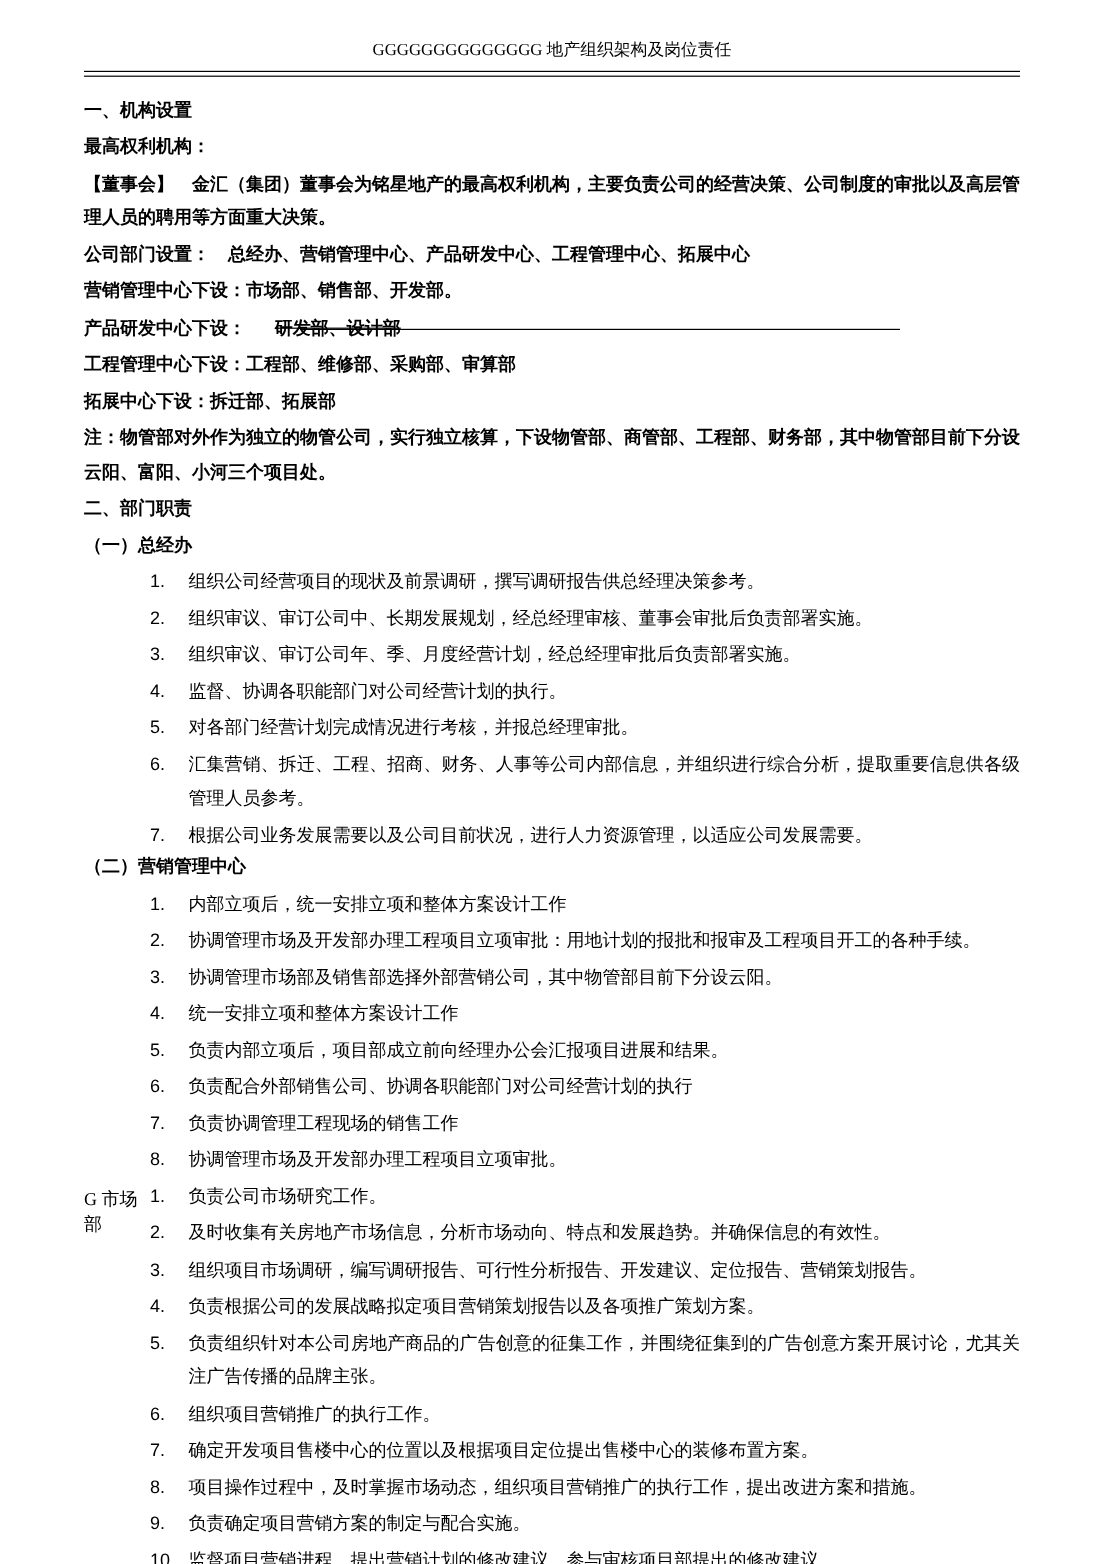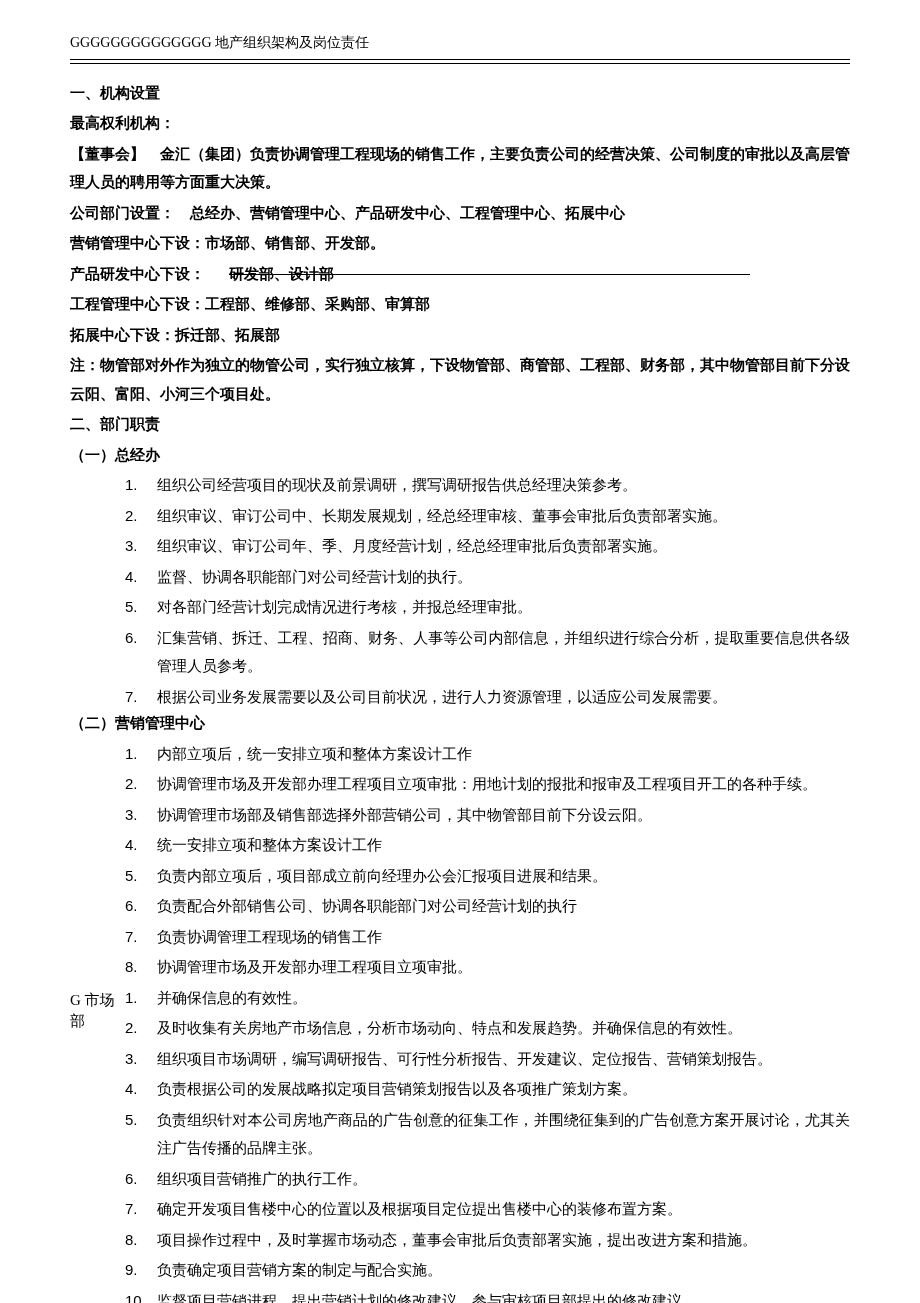--- a/index.html
+++ b/index.html
@@ -10,20 +10,21 @@
     body {
       font-family: "SimSun", "宋体", serif;
       font-size: 15px;
       line-height: 1.9;
       color: #000;
       background: #fff;
       width: 920px;
       padding: 30px 70px 40px 70px;
     }
     .header {
+      text-align: center;
       font-size: 14px;
       padding-bottom: 2px;
       border-bottom: 1px solid #000;
       margin-bottom: 3px;
     }
     .header-line2 {
       border-bottom: 1px solid #000;
       margin-bottom: 15px;
     }
     .para {
@@ -84,21 +85,21 @@
     }
   </style>
 </head>
 <body>
 
 <div class="header">GGGGGGGGGGGGGG 地产组织架构及岗位责任</div>
 <div class="header-line2"></div>
 
 <div class="para section-title">一、机构设置</div>
 <div class="para">最高权利机构：</div>
-<div class="para">【董事会】　金汇（集团）负责协调管理工程现场的销售工作，主要负责公司的经营决策、公司制度的审批以及高层管理人员的聘用等方面重大决策。</div>
+<div class="para">【董事会】　金汇（集团）董事会为铭星地产的最高权利机构，主要负责公司的经营决策、公司制度的审批以及高层管理人员的聘用等方面重大决策。</div>
 <div class="para">公司部门设置：　总经办、营销管理中心、产品研发中心、工程管理中心、拓展中心</div>
 <div class="para">营销管理中心下设：市场部、销售部、开发部。</div>
 <div class="para strike">
   <span>产品研发中心下设：</span><span class="strike-text">研发部、设计部</span>
   <span class="strike-line"></span>
 </div>
 <div class="para">工程管理中心下设：工程部、维修部、采购部、审算部</div>
 <div class="para">拓展中心下设：拆迁部、拓展部</div>
 <div class="para">注：物管部对外作为独立的物管公司，实行独立核算，下设物管部、商管部、工程部、财务部，其中物管部目前下分设云阳、富阳、小河三个项目处。</div>
 
@@ -172,21 +173,21 @@
       <span class="text">协调管理市场及开发部办理工程项目立项审批。</span>
     </div>
 </div>
 
 <div class="flex-row">
   <div class="side-label">G 市场部</div>
   <div class="flex-content">
     <div class="ol" style="padding-left:0">
       <div class="item">
           <span class="num">1.</span>
-          <span class="text">并确保信息的有效性。</span>
+          <span class="text">负责公司市场研究工作。</span>
         </div>
       <div class="item">
           <span class="num">2.</span>
           <span class="text">及时收集有关房地产市场信息，分析市场动向、特点和发展趋势。并确保信息的有效性。</span>
         </div>
       <div class="item">
           <span class="num">3.</span>
           <span class="text">组织项目市场调研，编写调研报告、可行性分析报告、开发建议、定位报告、营销策划报告。</span>
         </div>
       <div class="item">
@@ -200,21 +201,21 @@
       <div class="item">
           <span class="num">6.</span>
           <span class="text">组织项目营销推广的执行工作。</span>
         </div>
       <div class="item">
           <span class="num">7.</span>
           <span class="text">确定开发项目售楼中心的位置以及根据项目定位提出售楼中心的装修布置方案。</span>
         </div>
       <div class="item">
           <span class="num">8.</span>
-          <span class="text">项目操作过程中，及时掌握市场动态，董事会审批后负责部署实施，提出改进方案和措施。</span>
+          <span class="text">项目操作过程中，及时掌握市场动态，组织项目营销推广的执行工作，提出改进方案和措施。</span>
         </div>
       <div class="item">
           <span class="num">9.</span>
           <span class="text">负责确定项目营销方案的制定与配合实施。</span>
         </div>
       <div class="item">
           <span class="num">10.</span>
           <span class="text">监督项目营销进程，提出营销计划的修改建议，参与审核项目部提出的修改建议。</span>
         </div>
 

